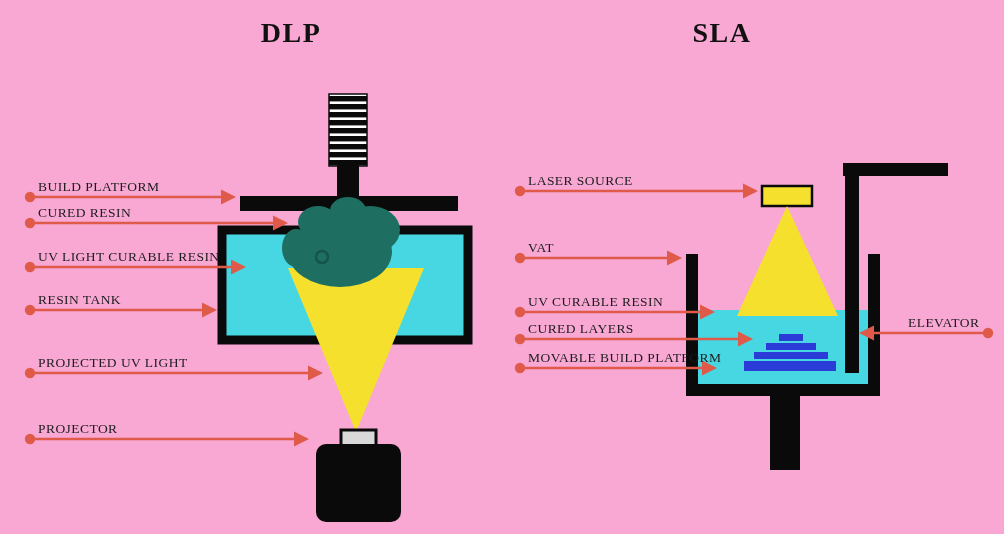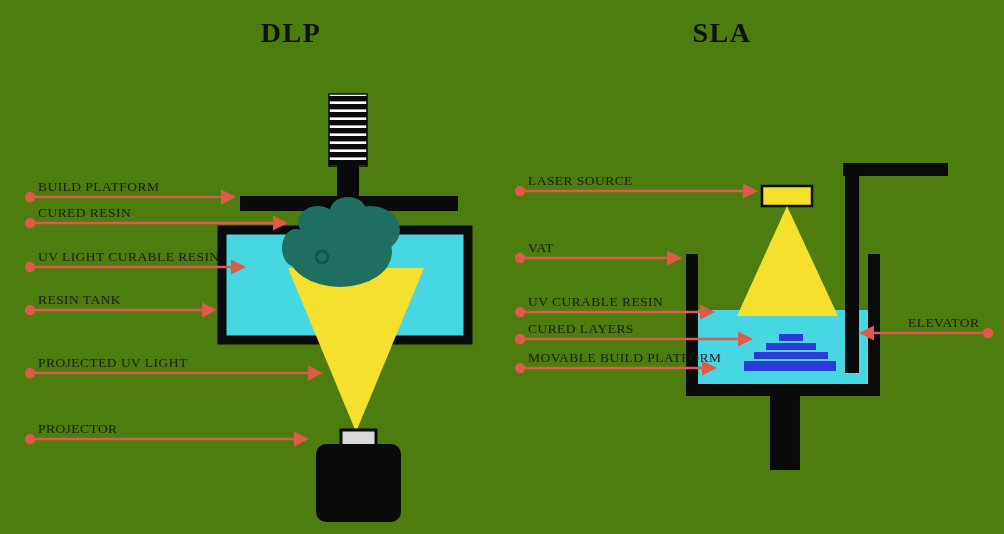--- a/index.html
+++ b/index.html
@@ -1,16 +1,16 @@
 <!DOCTYPE html>
 <html><head>
 <meta charset="utf-8">
 <style>
   html,body{margin:0;padding:0;background:#ffffff;}
-  .canvas{position:relative;width:1004px;height:534px;background:#4d7c0f;overflow:hidden;
+  .canvas{position:relative;width:1004px;height:534px;background:#f9a8d4;overflow:hidden;
           font-family:"Liberation Serif",serif;}
   svg{display:block;}
   .title{font-family:"Liberation Serif",serif;font-size:28px;font-weight:700;
          letter-spacing:1.5px;fill:#111111;}
   .lbl{font-family:"Liberation Serif",serif;font-size:13.5px;letter-spacing:0.45px;fill:#1c1c1c;}
   .callout{stroke-width:2.4;fill:none;}
 </style>
 </head>
 <body>
 

